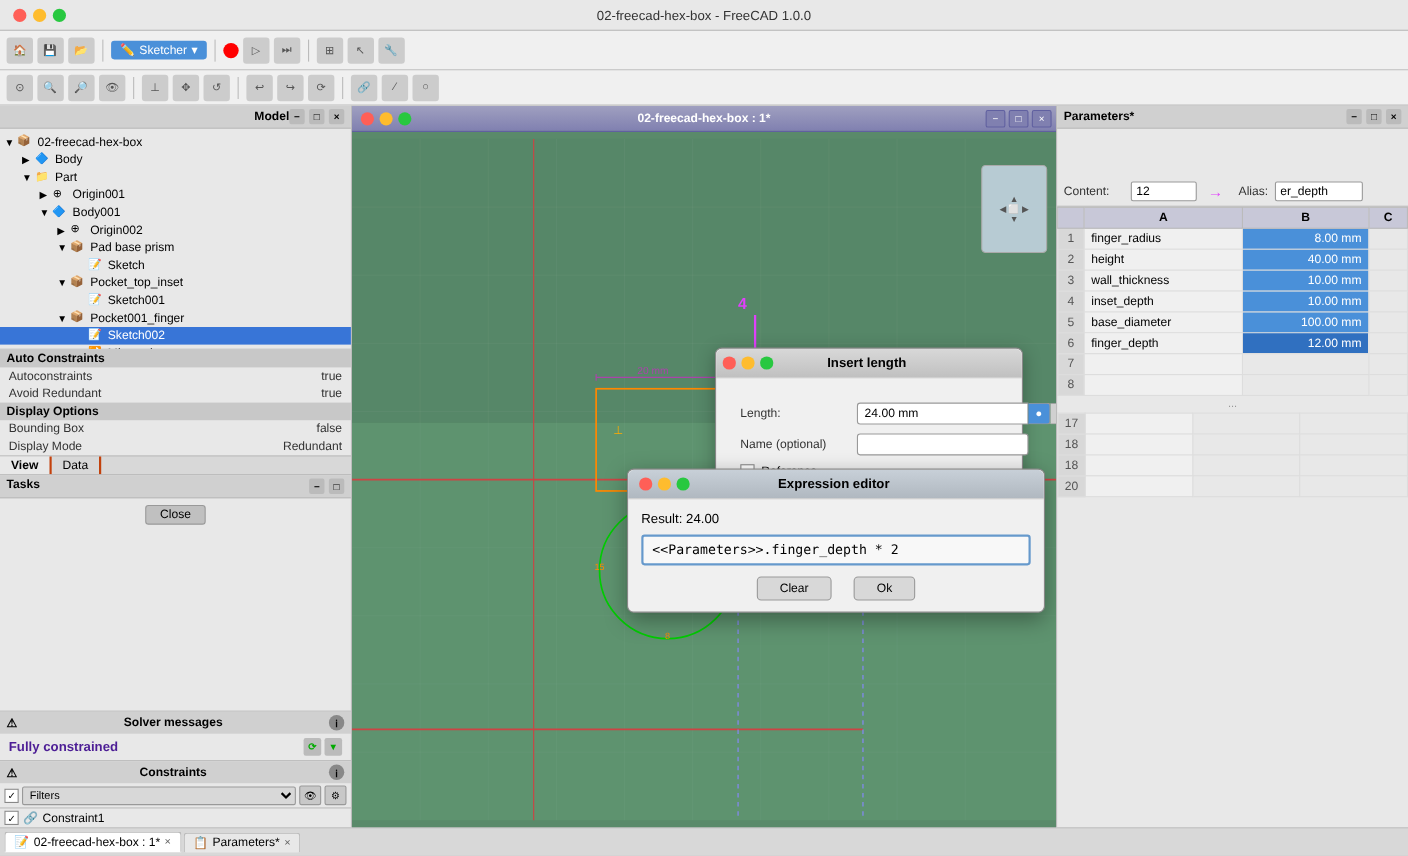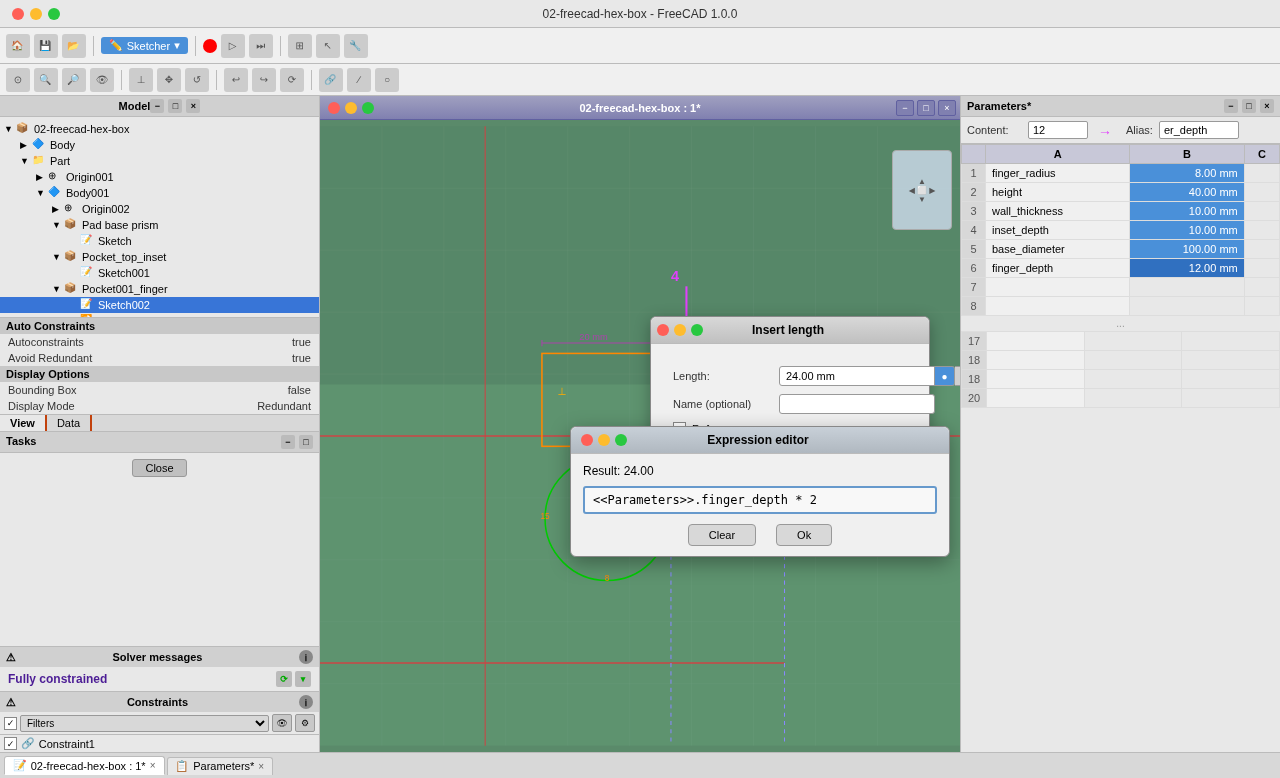--- a/index.html
+++ b/index.html
@@ -22,21 +22,21 @@
     .record-btn { width: 14px; height: 14px; background: red; border-radius: 50%; }
 
     
     .toolbar2 { height: 32px; background: #f0f0f0; border-bottom: 1px solid #bbb; display: flex; align-items: center; padding: 0 6px; gap: 4px; }
 
     
     .main-layout { display: flex; height: calc(778px - 28px - 36px - 32px - 26px); }
 
     
     .left-panel { width: 320px; background: #e8e8e8; border-right: 1px solid #bbb; display: flex; flex-direction: column; }
-    .panel-header { background: #d0d0d0; padding: 3px 6px; font-size: 11px; font-weight: bold; border-bottom: 1px solid #bbb; display: flex; align-items: center; justify-content: center; }
+    .panel-header { background: #d0d0d0; padding: 3px 6px; font-size: 11px; font-weight: bold; border-bottom: 1px solid #bbb; display: flex; align-items: center; justify-content: flex-end; }
     .panel-header-controls { display: flex; gap: 4px; }
     .panel-ctrl { width: 14px; height: 14px; background: #bbb; border-radius: 2px; font-size: 9px; display: flex; align-items: center; justify-content: center; cursor: pointer; }
 
     
     .tree { flex: 0 0 auto; overflow: auto; padding: 4px 0; }
     .tree-item { display: flex; align-items: center; padding: 1px 0; cursor: pointer; white-space: nowrap; font-size: 11px; }
     .tree-item.selected { background: #3875d7; color: white; }
     .tree-arrow { display: inline-block; width: 12px; font-size: 9px; }
     .tree-icon { display: inline-block; width: 16px; height: 14px; font-size: 10px; margin-right: 2px; }
     .tree-label { font-size: 11px; }
@@ -523,21 +523,21 @@
   <div class="right-panel">
     <div class="right-panel-header">
       <span>Parameters*</span>
       <div class="panel-header-controls">
         <div class="panel-ctrl">−</div>
         <div class="panel-ctrl">□</div>
         <div class="panel-ctrl">×</div>
       </div>
     </div>
 
-    <div class="content-row" style="position:relative;">
+    <div class="content-row" style="position:relative;margin-top:44px;">
       <span class="content-label">Content:</span>
       <input class="content-input" type="text" style="width: 60px; flex: 0 0 auto;" value="12">
 
       <span style="color:#e040fb; font-size:14px; font-weight:bold; margin:0 4px;">→</span>
       <span class="alias-label">Alias:</span>
       <input class="alias-input" type="text" value="er_depth" style="">
     </div>
 
     <div style="overflow-y: auto; flex:1;">
       <table class="params-table">

